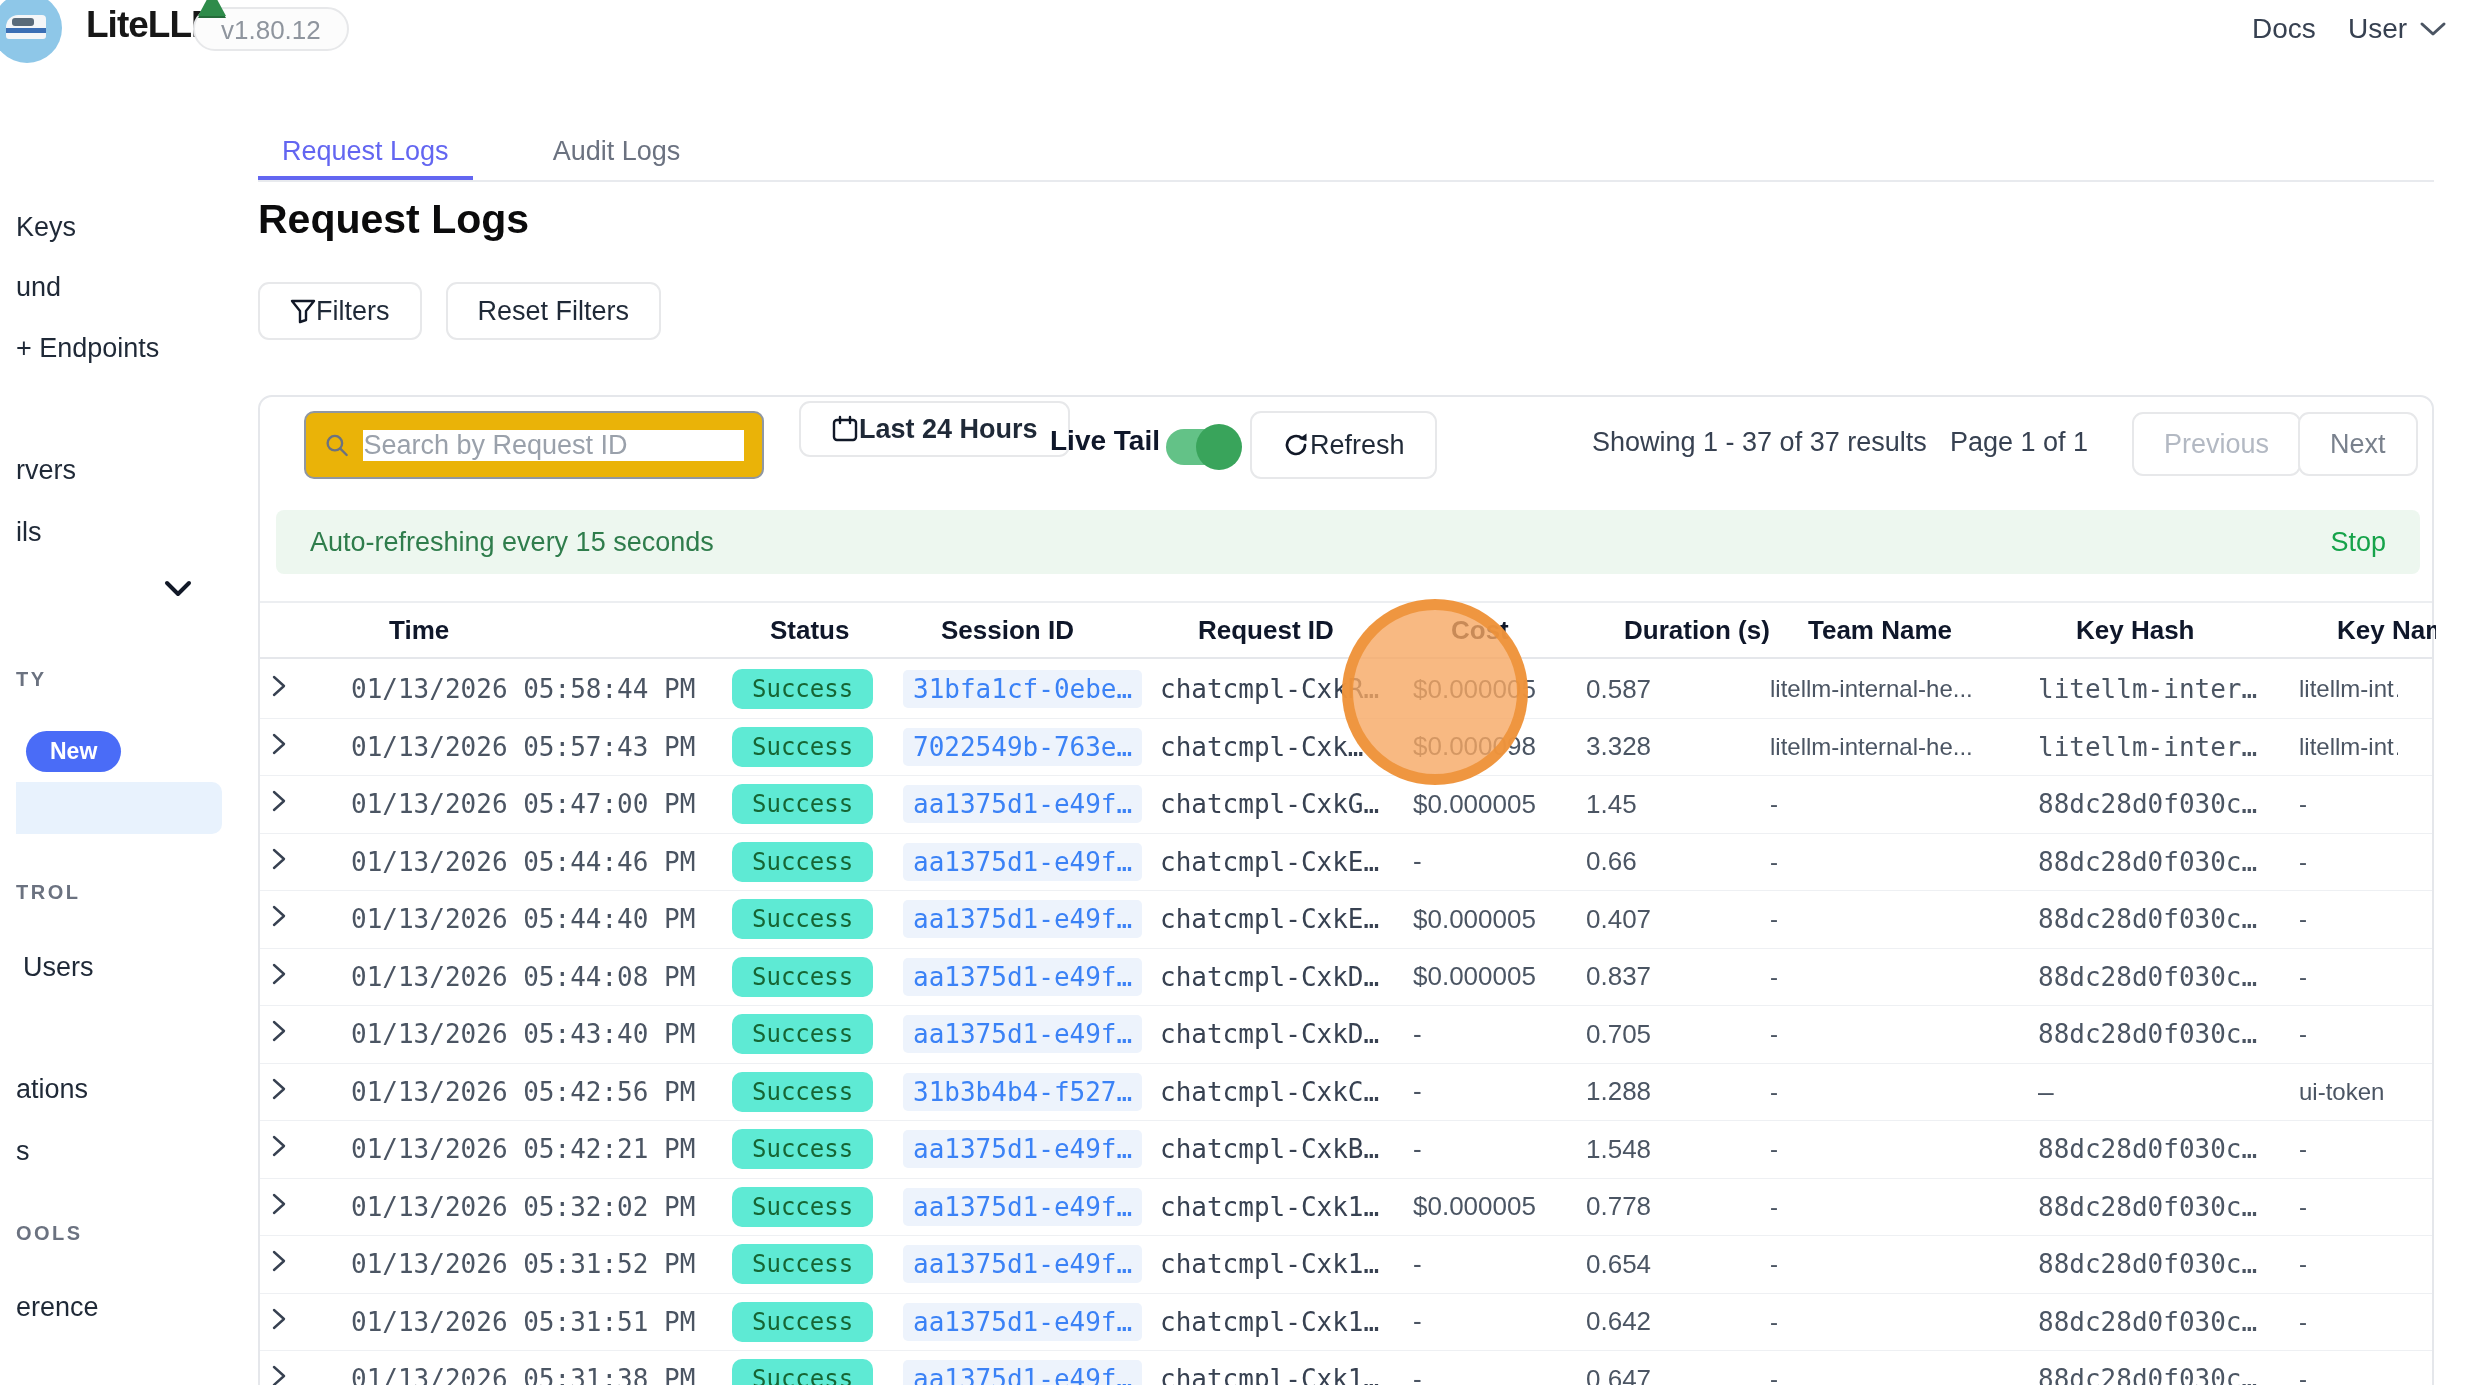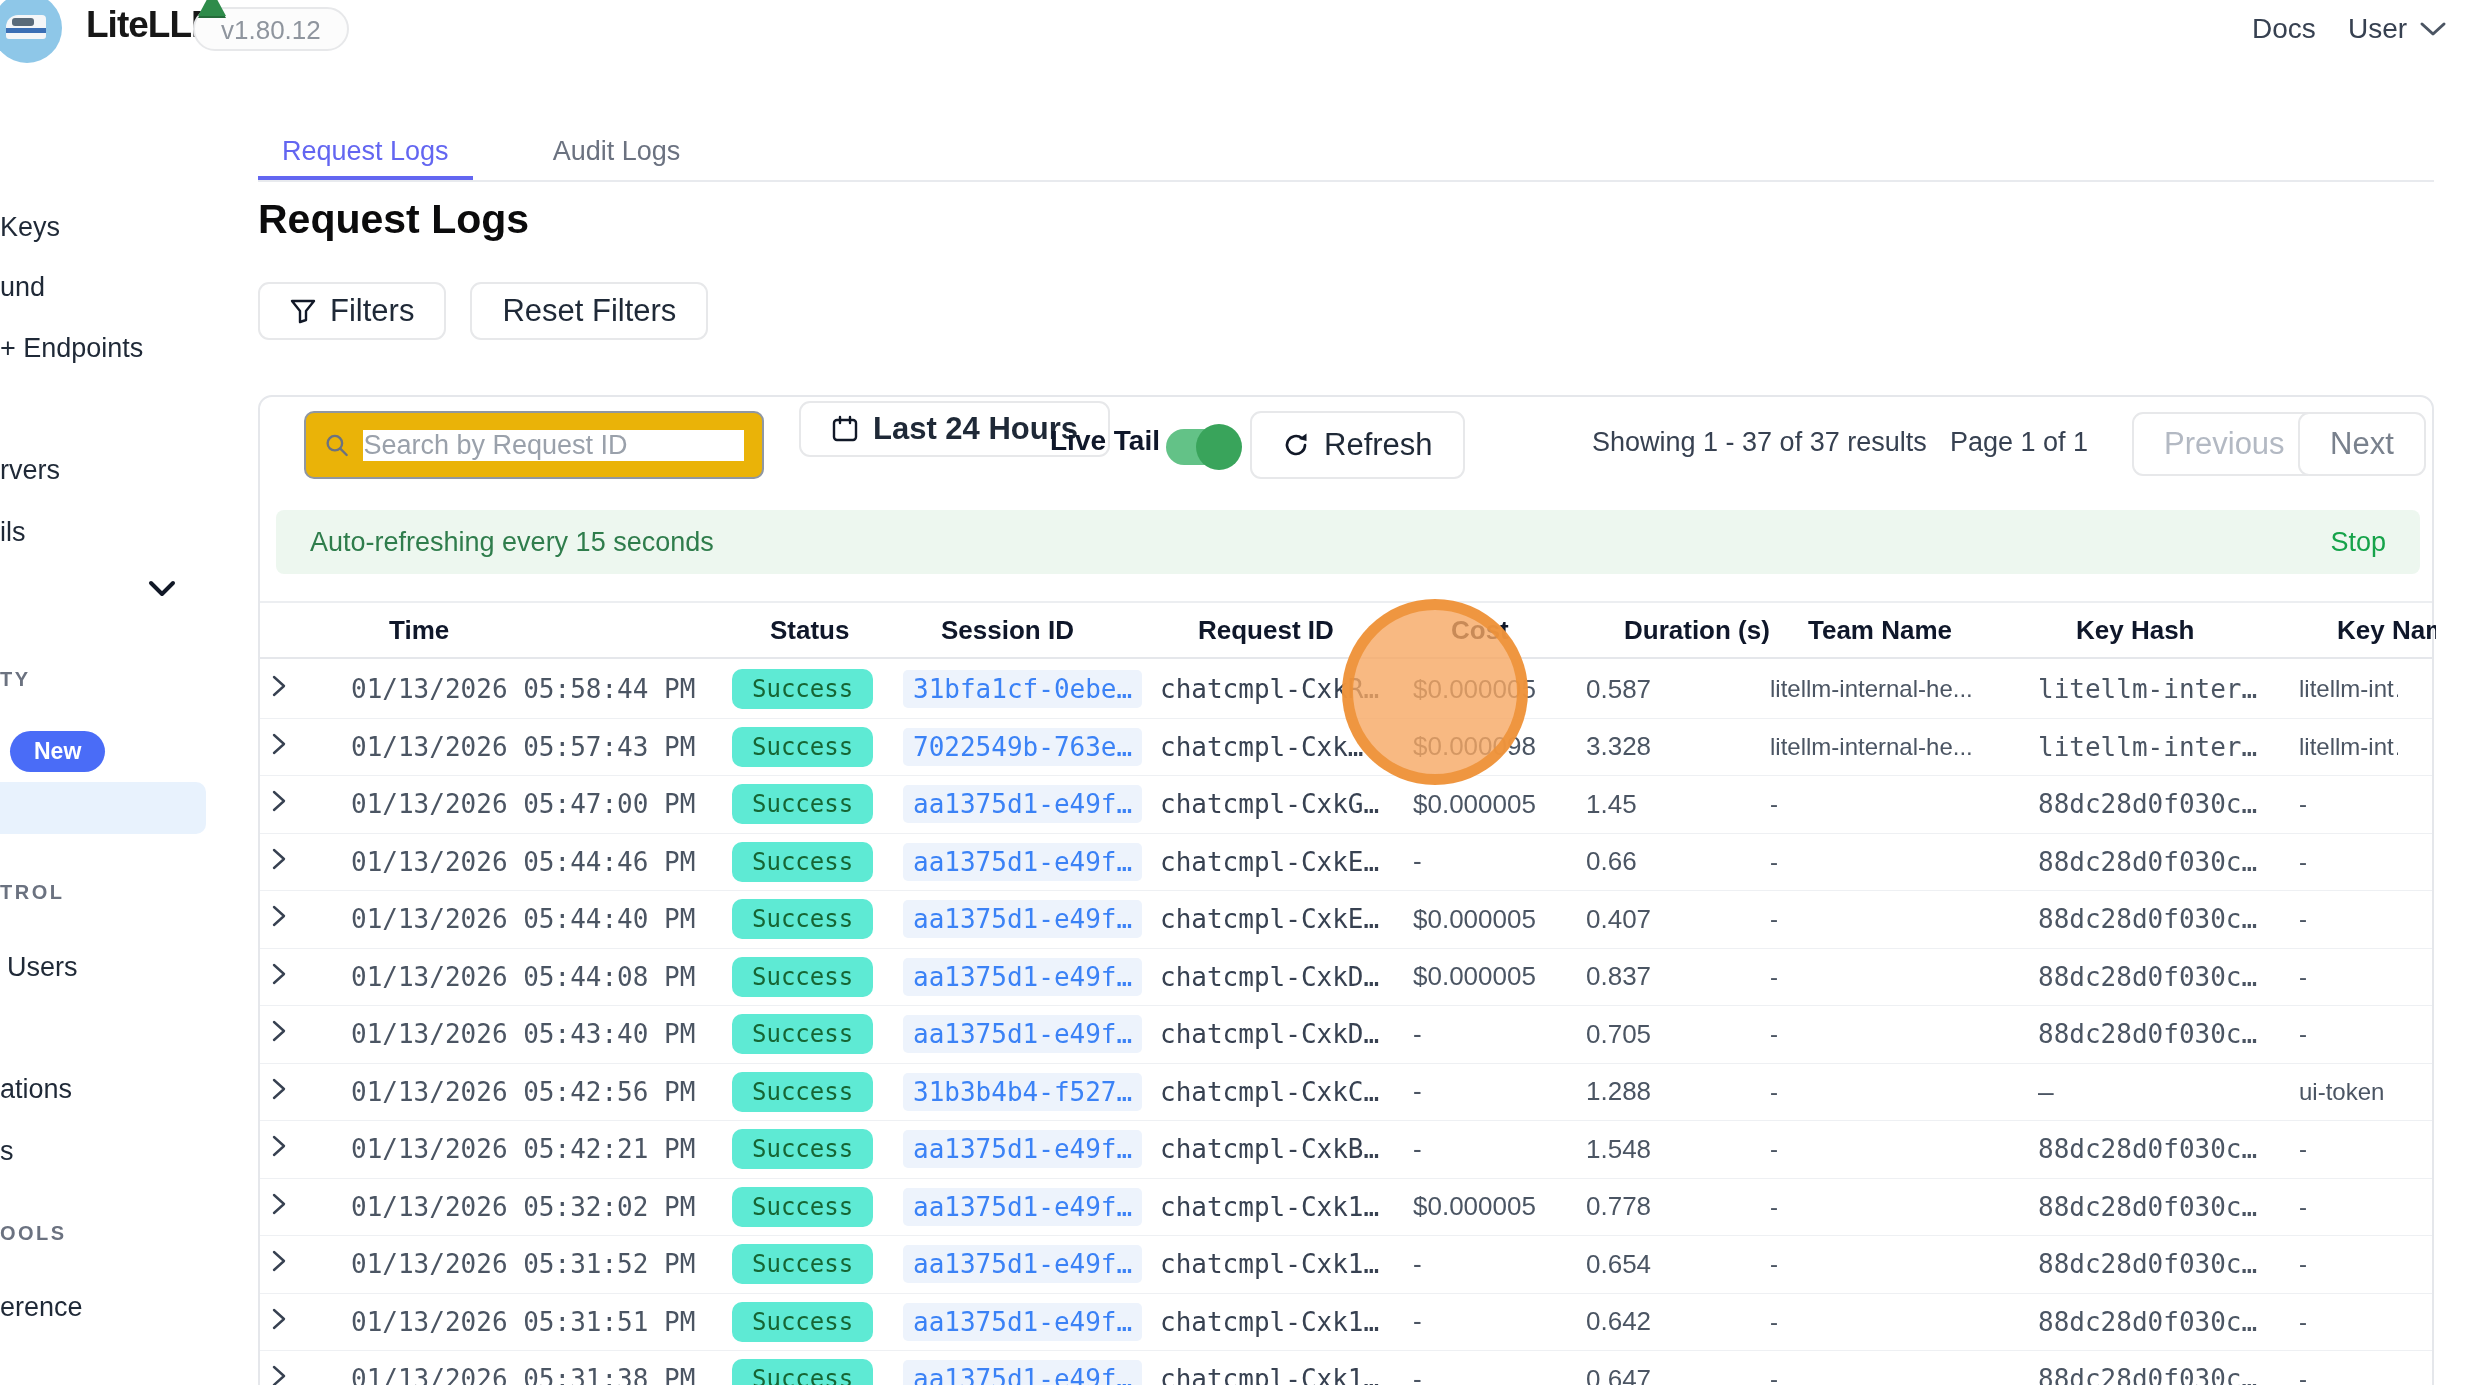--- a/index.html
+++ b/index.html
@@ -18,21 +18,21 @@
   .brand { position:absolute; left:86px; top:4px; font-size:37px; font-weight:800; color:#171717; letter-spacing:-1px; }
   .version-badge { position:absolute; left:193px; top:7px; height:44px; line-height:42px; padding:0 26px;
     border:2px solid #e7e8ea; border-radius:24px; background:#fcfcfc; color:#8f959e; font-size:26px; }
   .tree { position:absolute; left:198px; top:-10px; width:0; height:0; z-index:2;
     border-left:14px solid transparent; border-right:14px solid transparent; border-bottom:26px solid #2e8b4a;
     filter:drop-shadow(0 2px 0 #256b3a); }
   .docs-link { position:absolute; left:2252px; top:13px; font-size:28px; color:#374151; }
   .user-menu { position:absolute; left:2348px; top:13px; font-size:28px; color:#374151; display:flex; align-items:center; gap:12px; }
 
   
-  .sidebar { position:absolute; left:0; top:58px; width:206px; bottom:0; background:#fff; z-index:10; overflow:hidden; }
+  .sidebar { position:absolute; left:16px; top:58px; width:206px; bottom:0; background:#fff; z-index:10; overflow:hidden; }
   .sb-frag { position:absolute; left:0; font-size:27px; color:#1f2937; white-space:nowrap; }
   .sb-section { position:absolute; left:0; font-size:20px; font-weight:700; color:#6b7280; letter-spacing:2.5px; }
   .sb-0 { top:154px; } .sb-1 { top:214px; } .sb-2 { top:275px; } .sb-3 { top:397px; } .sb-4 { top:459px; }
   .sb-chevron { position:absolute; left:148px; top:522px; }
   .sb-5 { top:610px; }
   .new-badge { position:absolute; left:10px; top:673px; background:#4a6cf7; color:#fff; font-size:23px;
     font-weight:600; padding:7px 24px; border-radius:999px; }
   .sb-selected { position:absolute; left:-30px; top:724px; width:236px; height:52px; background:#e8f2fd; border-radius:10px; }
   .sb-7 { top:823px; } .sb-8 { top:894px; left:7px; } .sb-9 { top:1016px; } .sb-10 { top:1078px; }
   .sb-11 { top:1164px; } .sb-12 { top:1234px; }
@@ -41,22 +41,22 @@
   .main { position:absolute; left:258px; top:58px; right:0; bottom:0; }
 
   .tabbar { position:absolute; left:0; top:72px; width:2176px; height:52px; border-bottom:2px solid #e8eaee;
     display:flex; gap:56px; }
   .tab { font-size:27px; padding:6px 24px 0; color:#6b7280; height:100%; }
   .tab.active { color:#6366f1; border-bottom:4px solid #6366f1; }
 
   .page-title { position:absolute; left:0; top:138px; font-size:41px; font-weight:800; color:#0b0b0c; }
 
   .filter-row { position:absolute; left:0; top:224px; display:flex; gap:24px; }
-  .btn { display:flex; align-items:center; gap:14px; height:58px; padding:0 30px; background:#fff;
-    border:2px solid #e7e8ea; border-radius:11px; font-size:31px; color:#1f2937; }
+  .btn { display:flex; align-items:center; height:58px; padding:0 30px; background:#fff;
+    border:2px solid #e7e8ea; border-radius:11px; font-size:27px; color:#1f2937; }
 
   
   .card { position:absolute; left:0; top:337px; width:2176px; height:1100px; background:#fff;
     border:2px solid #e5e7eb; border-radius:14px; }
 
   .search-box { position:absolute; left:44px; top:14px; width:460px; height:68px; border:2px solid #8f97a3;
     border-radius:10px; display:flex; align-items:center; padding:0 18px; gap:14px; background:#eab308; }
   .search-box input { border:none; outline:none; font-size:27px; color:#111827; width:100%;
     font-family:"Liberation Sans",sans-serif; }
   .search-box input::placeholder { color:#9aa1ab; }

